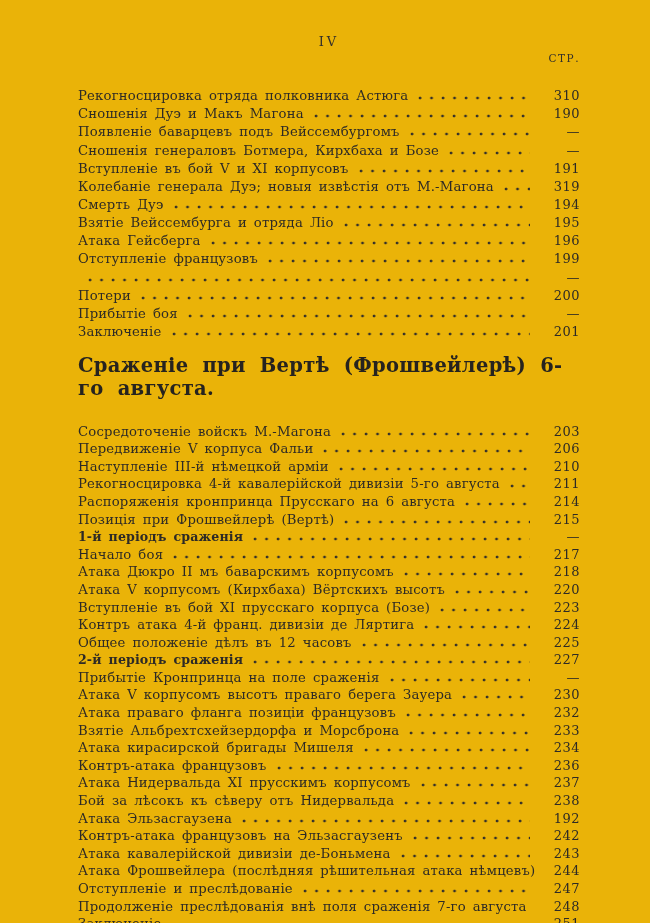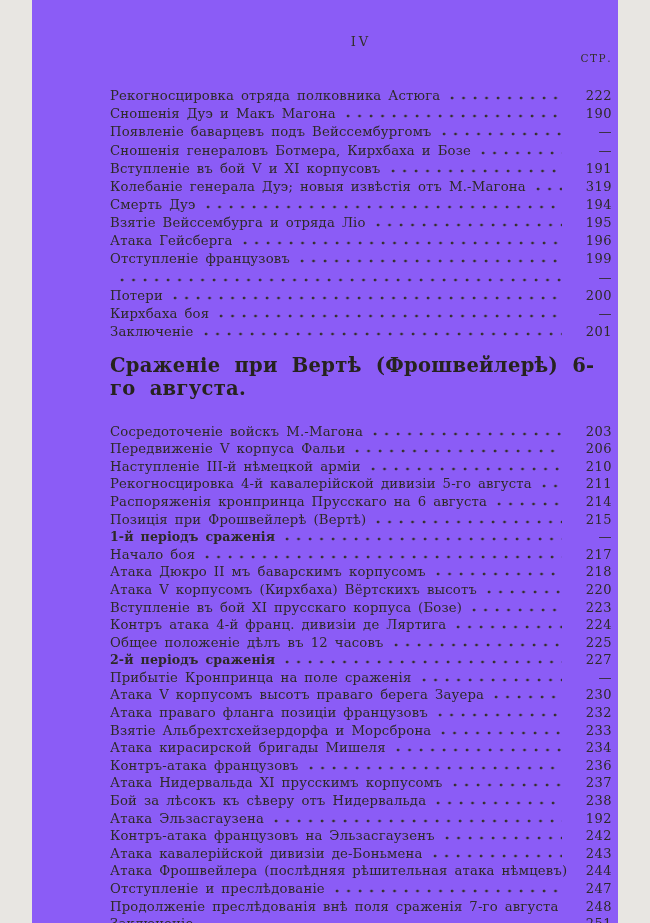--- a/index.html
+++ b/index.html
@@ -1,21 +1,21 @@
 <!DOCTYPE html>
 <html><head>
 <meta charset="utf-8">
 <style>
   html, body { margin: 0; padding: 0; background: #e8e6e2; }
   .page {
     position: relative;
-    width: 586px;
+    width: 650px;
     height: 923px;
     margin: 0 auto;
-    background: #8b5cf6;
+    background: #eab308;
     color: #2d2a26;
     font-family: "DejaVu Serif", "Liberation Serif", serif;
     overflow: hidden;
     box-sizing: border-box;
     padding-top: 34px;
   }
   .content {
     margin-left: 78px;
     width: 502px;
   }
@@ -81,21 +81,21 @@
 <body>
 
 <div class="page">
   <div class="content">
     <div class="roman">IV</div>
     <div class="colhdr">стр.</div>
     <div class="toc" id="sec1">
         <div class="row">
           <span class="t">Рекогносцировка отряда полковника Астюга</span>
           <span class="dots"></span>
-          <span class="pg">222</span>
+          <span class="pg">310</span>
         </div>
         <div class="row">
           <span class="t">Сношенія Дуэ и Макъ Магона</span>
           <span class="dots"></span>
           <span class="pg">190</span>
         </div>
         <div class="row">
           <span class="t">Появленіе баварцевъ подъ Вейссембургомъ</span>
           <span class="dots"></span>
           <span class="pg">—</span>
@@ -138,21 +138,21 @@
         <div class="row">
           <span class="dots"></span>
           <span class="pg">—</span>
         </div>
         <div class="row">
           <span class="t">Потери</span>
           <span class="dots"></span>
           <span class="pg">200</span>
         </div>
         <div class="row">
-          <span class="t">Кирхбаха боя</span>
+          <span class="t">Прибытіе боя</span>
           <span class="dots"></span>
           <span class="pg">—</span>
         </div>
         <div class="row">
           <span class="t">Заключеніе</span>
           <span class="dots"></span>
           <span class="pg">201</span>
         </div>
       </div>
     <div class="heading">Сраженіе при Вертѣ (Фрошвейлерѣ) 6-го августа.</div>

